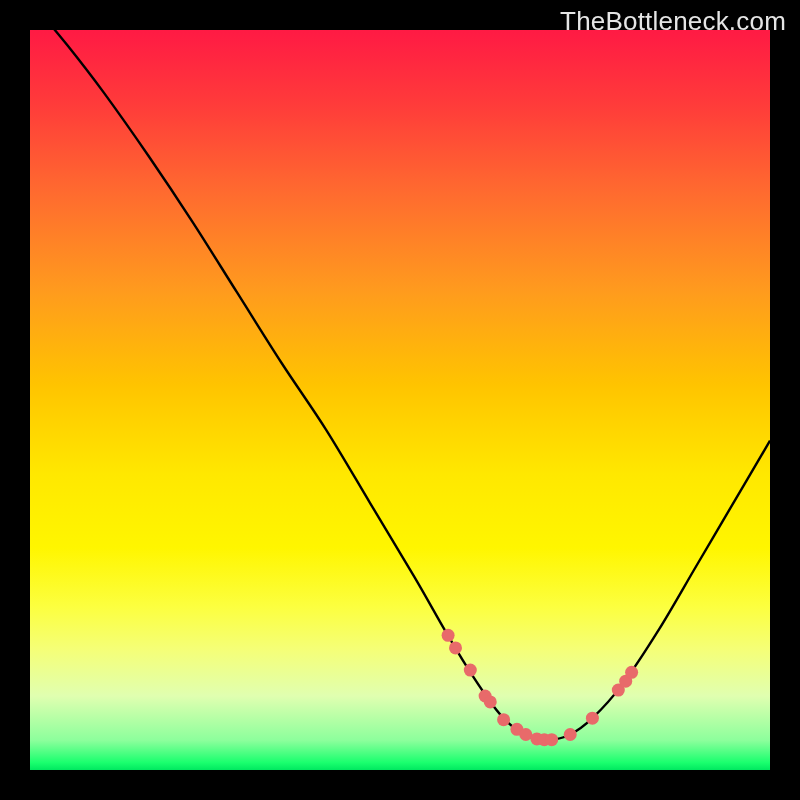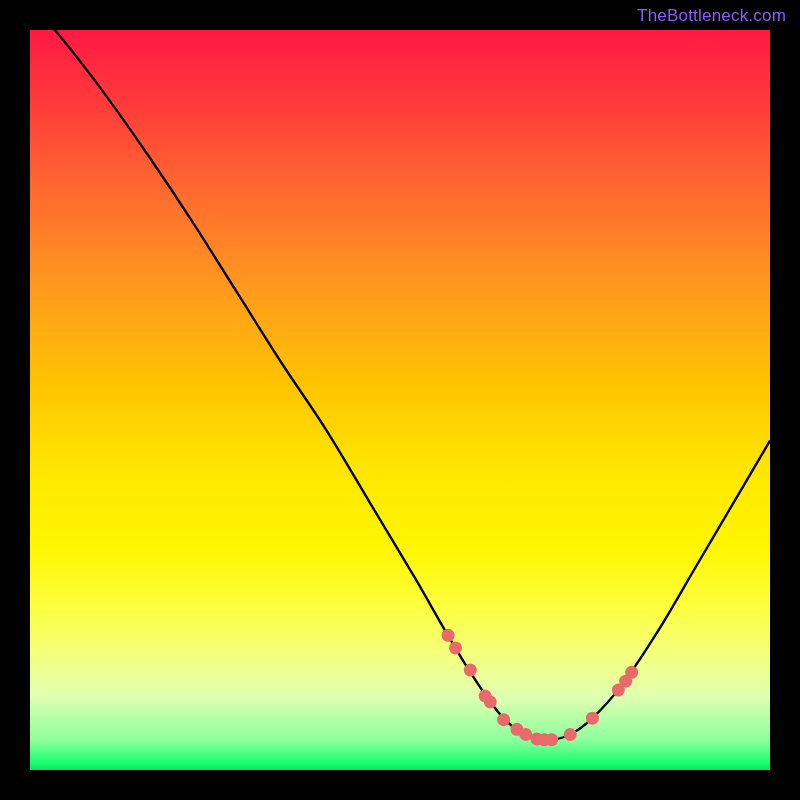--- a/index.html
+++ b/index.html
@@ -37,22 +37,22 @@
       #f4ff7a 84%,
       #e0ffb0 90%,
       #8cff9c 96%,
       #1aff6e 99%,
       #00e860 100%);
   }
   .watermark {
     position: absolute;
     top: 6px;
     right: 14px;
-    color: #8b5cf6;
-    font-size: 17px;
+    color: #e5e5e5;
+    font-size: 26px;
     font-weight: 500;
     letter-spacing: 0.2px;
     font-family: Arial, Helvetica, sans-serif;
   }
   svg.curve {
     position: absolute;
     left: 0;
     top: 0;
     width: 740px;
     height: 740px;

